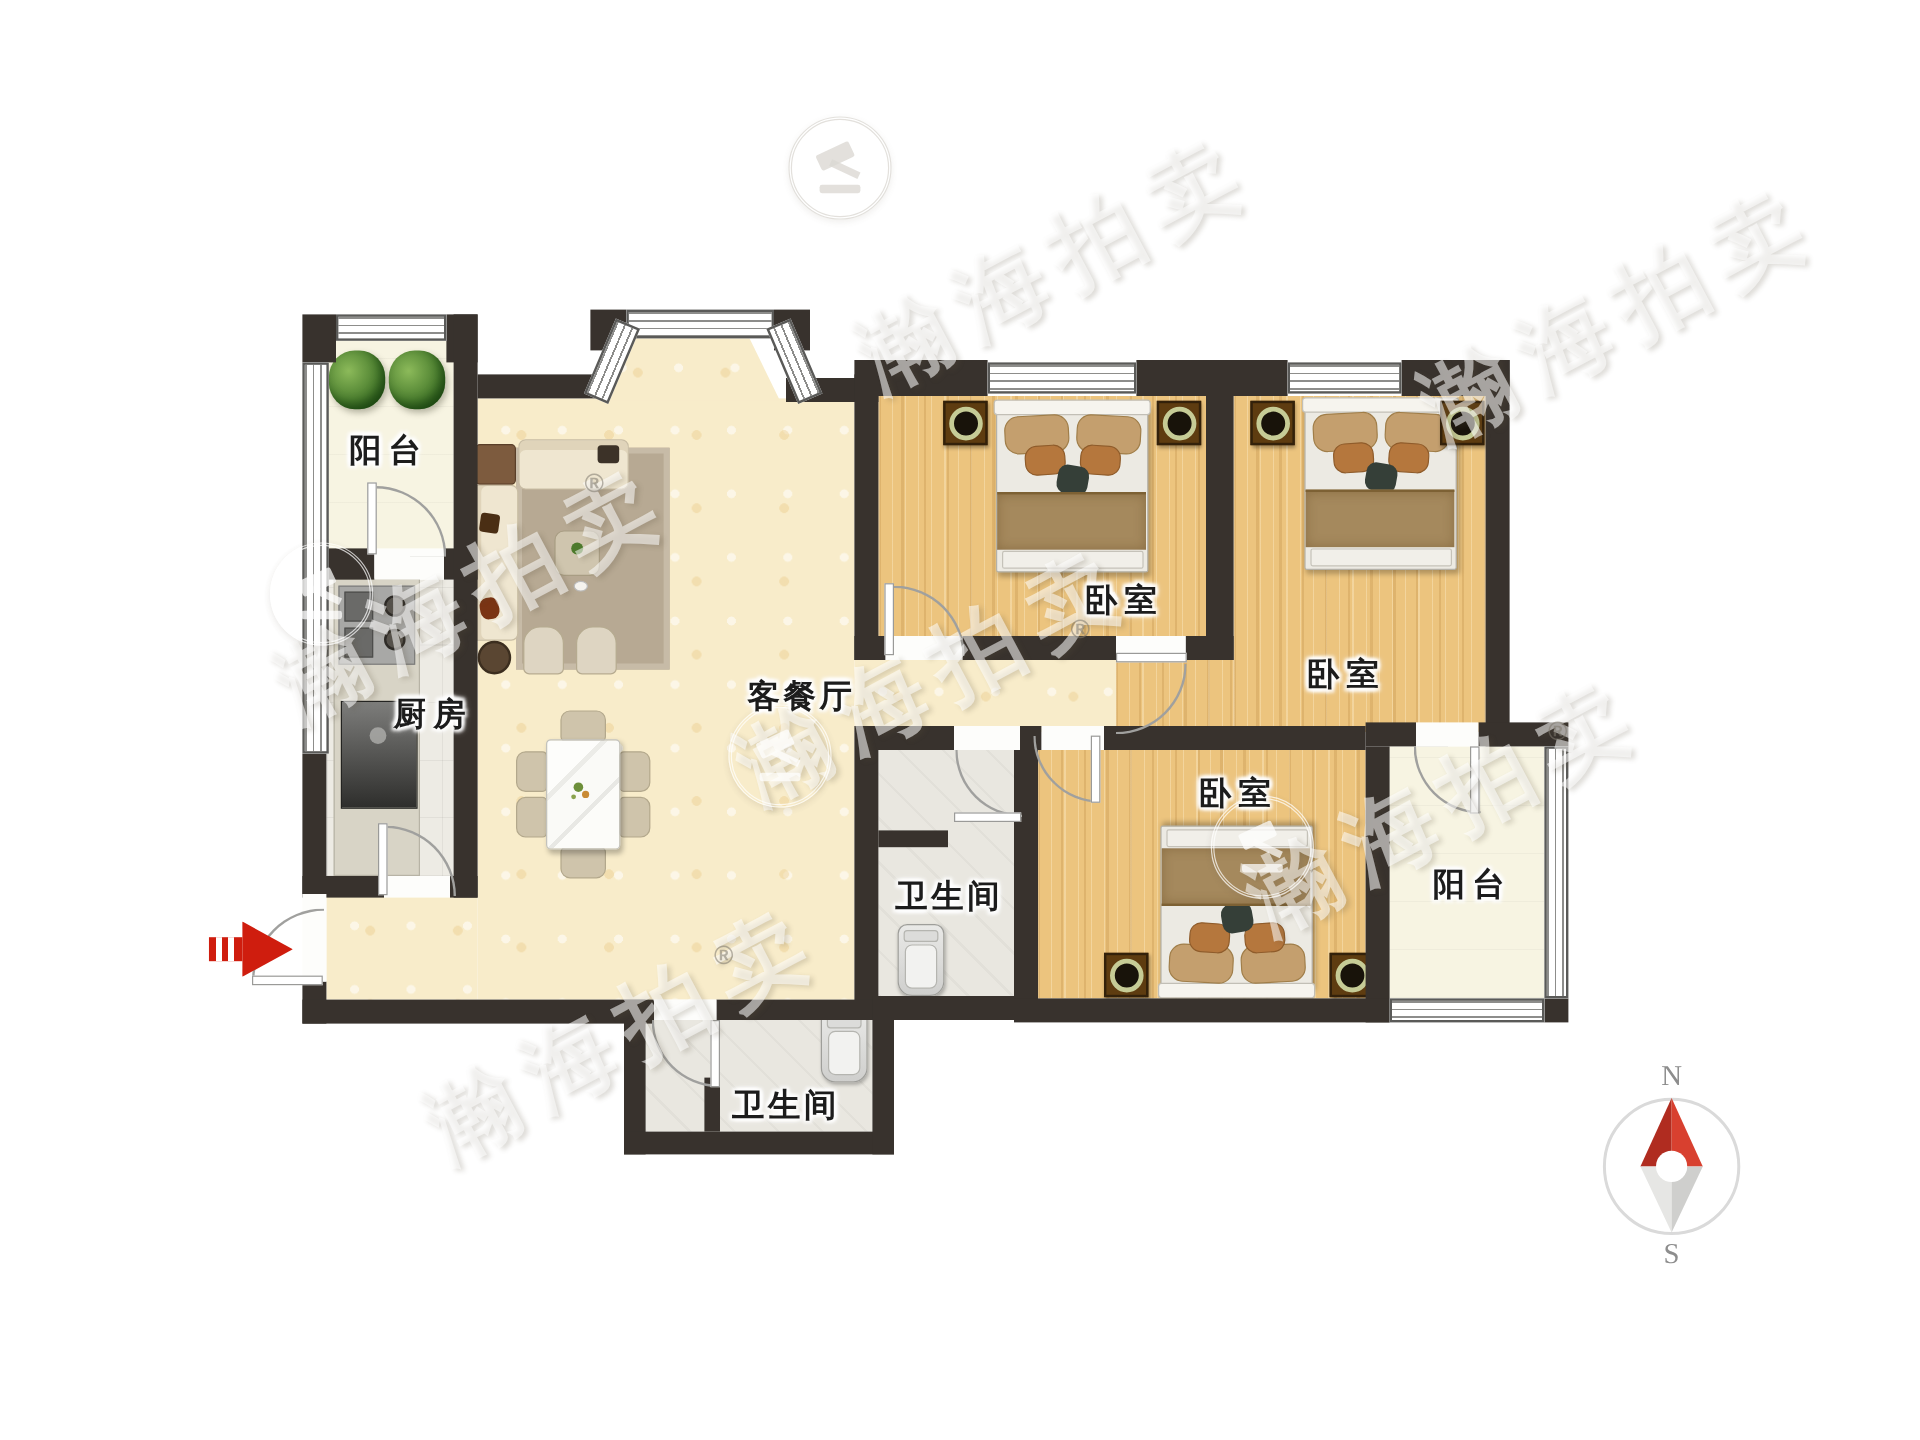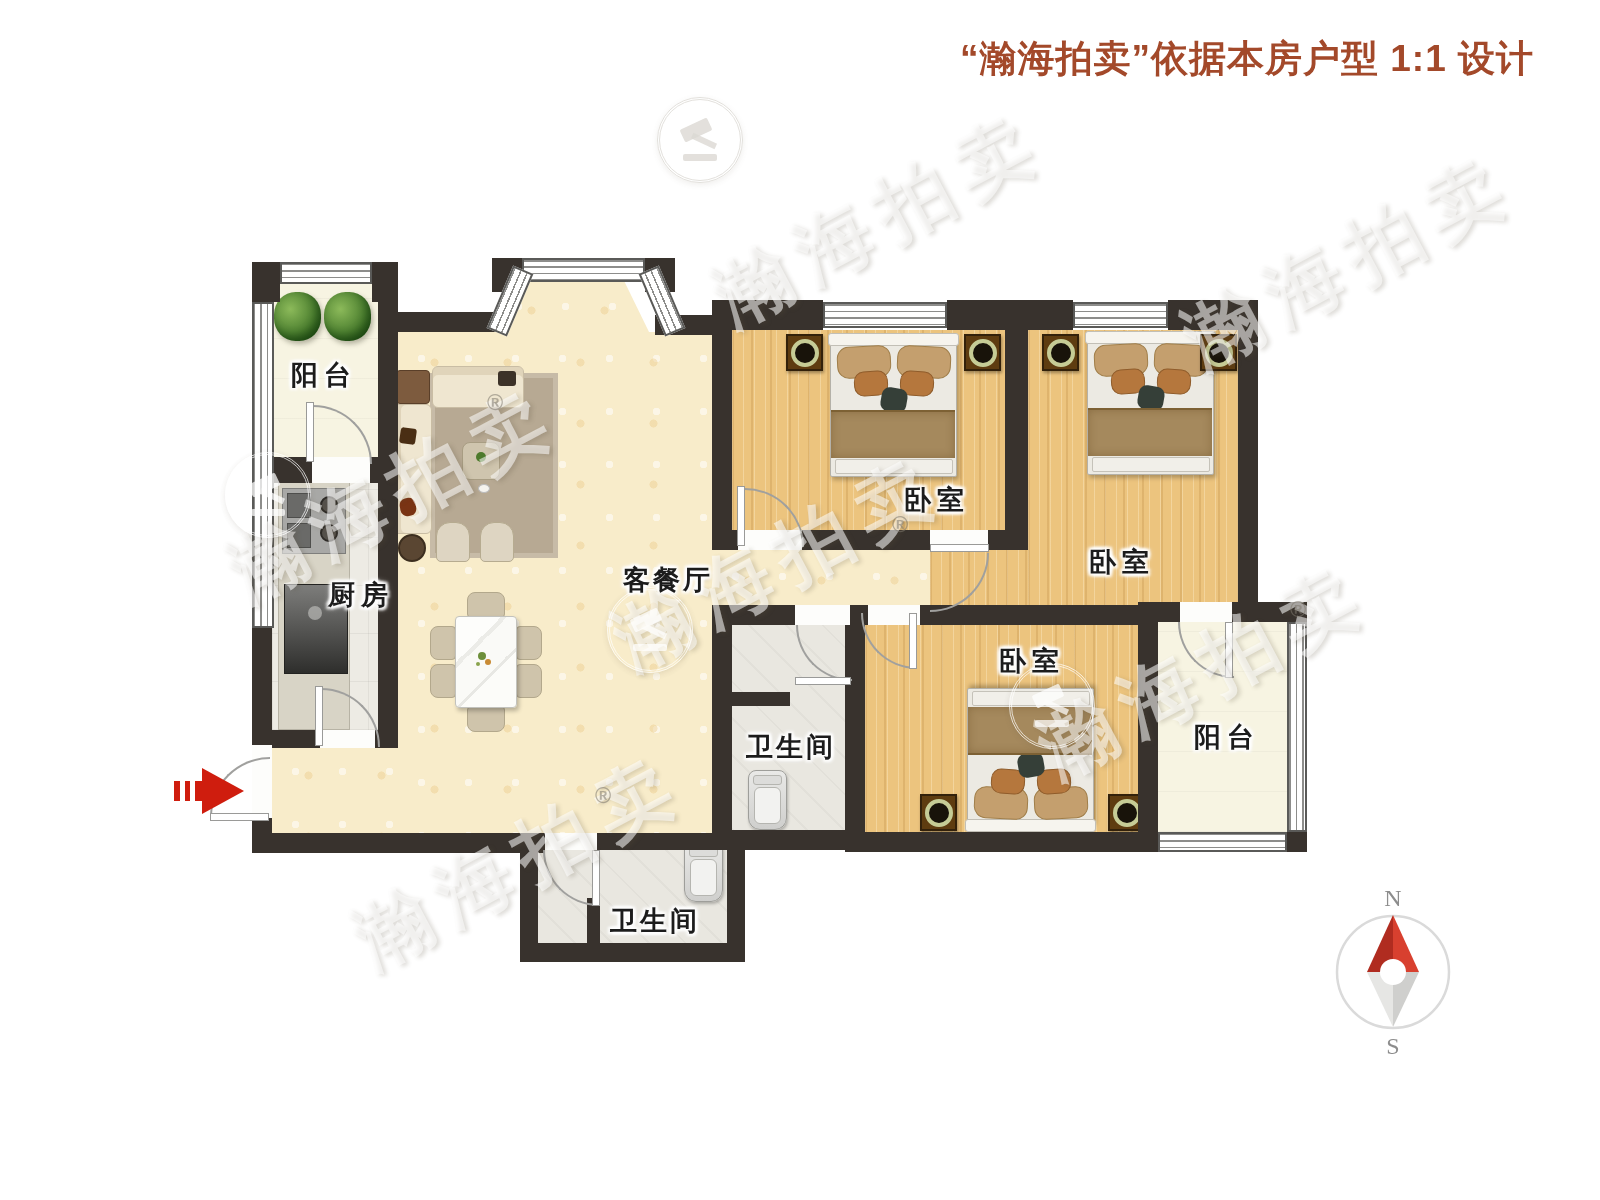--- a/index.html
+++ b/index.html
@@ -323,15 +323,14 @@
     <circle cx="95" cy="97" r="56" fill="none" stroke="#dadada" stroke-width="2.5"></circle>
     <polygon points="95,40 69,97 95,97" fill="#b02c20"></polygon>
     <polygon points="95,40 121,97 95,97" fill="#d8402f"></polygon>
     <polygon points="95,152 69,97 95,97" fill="#e6e6e4"></polygon>
     <polygon points="95,152 121,97 95,97" fill="#cfcfcd"></polygon>
     <circle cx="95" cy="97" r="13" fill="#ffffff"></circle>
   </svg>
   <span style="position:absolute;left:1393px;top:898px;transform:translate(-50%,-50%);font-family:'Liberation Serif',serif;font-size:24px;color:#8d8d8d;z-index:46;">N</span>
   <span style="position:absolute;left:1393px;top:1046px;transform:translate(-50%,-50%);font-family:'Liberation Serif',serif;font-size:24px;color:#8d8d8d;z-index:46;">S</span>
 
-  <span class="title">“瀚海拍卖”依据本房户型 1:1 设计</span>
 
 </div>
 
 </body></html>

